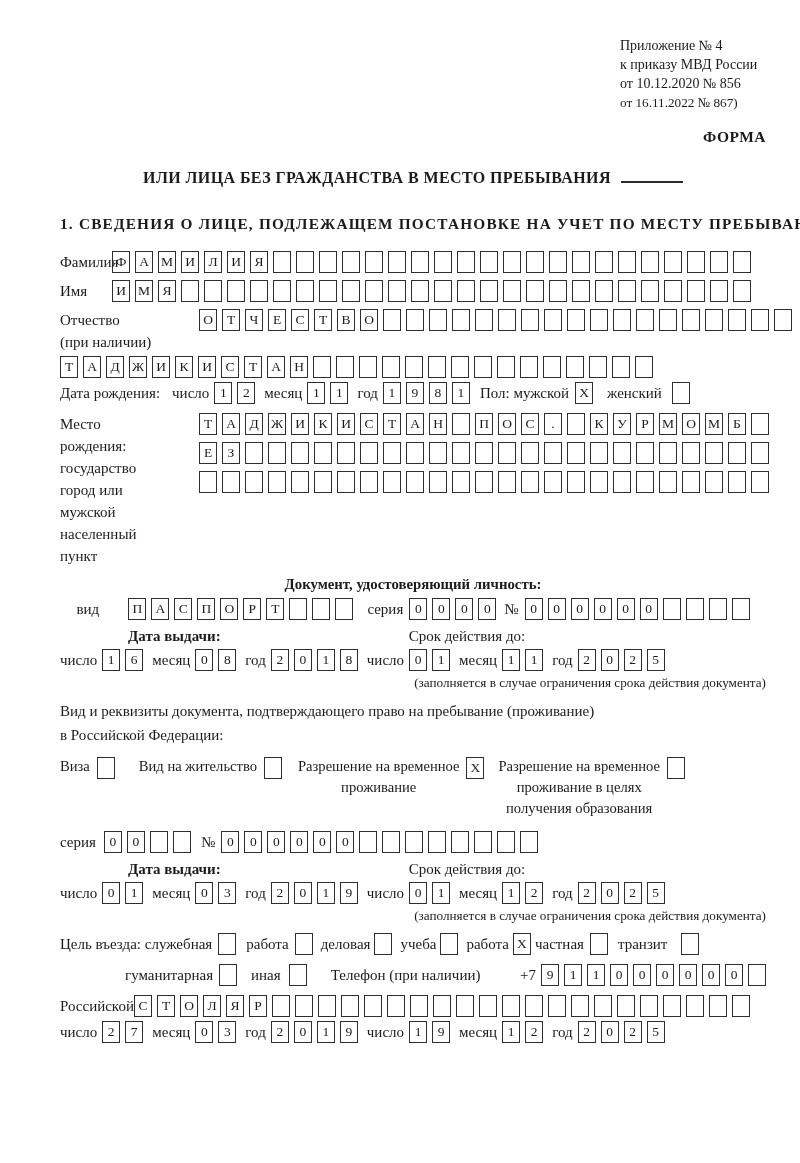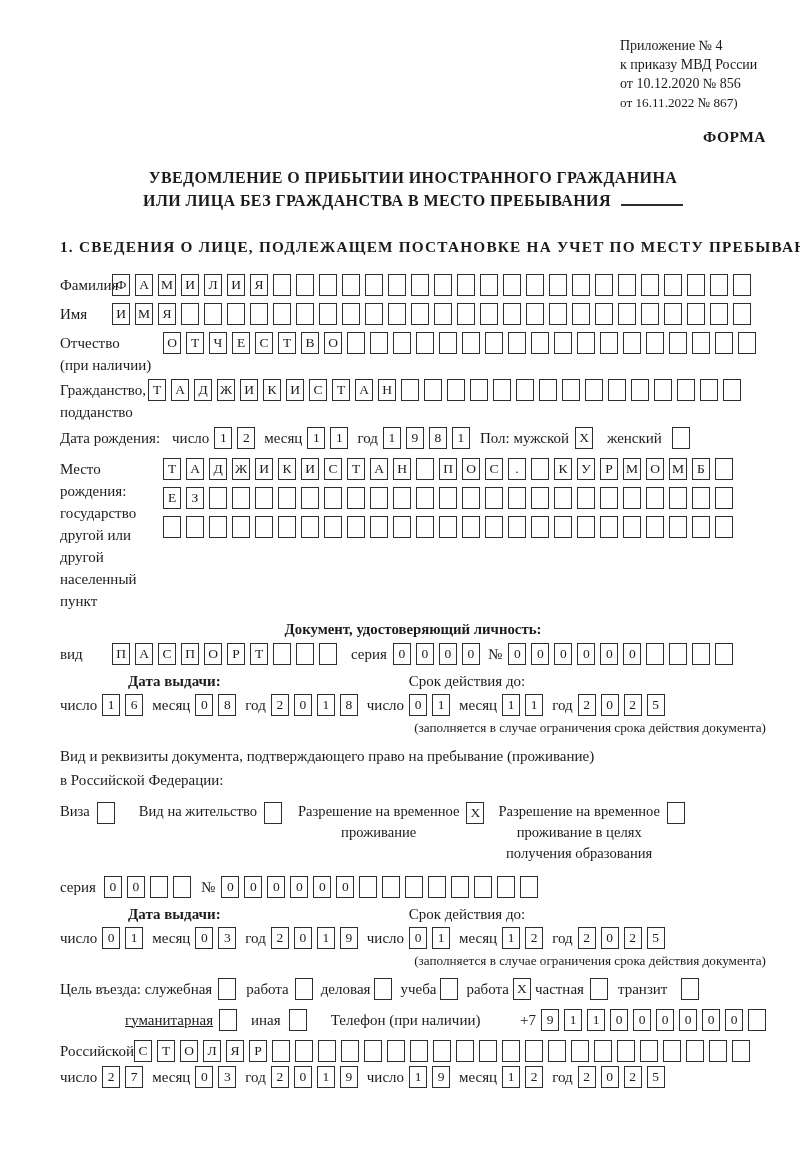--- a/index.html
+++ b/index.html
@@ -18,21 +18,21 @@
   .forma { text-align:right; font-weight:bold; font-size:15.5px; margin-top:16px; letter-spacing:.5px; }
 
   
   .title { text-align:center; font-weight:bold; font-size:16px; line-height:23px; margin-top:20px; letter-spacing:.4px; }
   .blank-line { display:inline-block; width:62px; border-bottom:2.2px solid #2b2b2b; height:14px; margin-left:10px; }
 
   .sec-heading { font-weight:bold; font-size:15.3px; margin-top:26px; letter-spacing:1.2px; white-space:nowrap; }
 
   
   .row { display:flex; align-items:center; margin-top:7px; }
-  .row-top { display:flex; align-items:flex-start; margin-top:7px; }
+  .row-top { display:flex; align-items:flex-start; margin-top:7px;gap:36px; }
   .lbl { font-size:15px; flex:none; }
   .lbl-stack { flex:none; font-size:15px; line-height:22px; }
 
   
   .cells { display:inline-flex; gap:5px; flex:none; }
   .cell {
     width:18px; height:22px; flex:none;
     border:1.6px solid #2e2e2e;
     display:inline-flex; align-items:center; justify-content:center;
     font-size:13.5px; font-family:"Liberation Serif","DejaVu Serif",serif;
@@ -61,38 +61,37 @@
   .opt { display:inline-flex; align-items:flex-start; }
   .opt .cells { margin-left:7px; margin-top:1px; }
   .opt-text { font-size:14.6px; line-height:21px; text-align:center; }
   .opts-row { display:flex; align-items:flex-start; margin-top:9px; }
 
   .gap4 { margin-left:4px; } .gap6 { margin-left:6px; } .gap8 { margin-left:8px; }
   .gap10{ margin-left:10px;} .gap12{ margin-left:12px;} .gap14{ margin-left:14px;}
   .gap16{ margin-left:16px;} .gap24{ margin-left:24px;}
   .push-right { margin-left:auto; }
 
-  .indent65 { margin-left:65px;text-decoration:underline; }
+  .indent65 { margin-left:65px; }
 </style>
 </head>
 <body>
 
 <div class="page">
 
   <div class="hdr">
     <div>Приложение № 4</div>
     <div>к приказу МВД России</div>
     <div>от 10.12.2020 № 856</div>
     <div class="sub">от 16.11.2022 № 867)</div>
   </div>
 
   <div class="forma">ФОРМА</div>
 
   <div class="title">
-    <div>УВЕДОМЛЕНИЕ О ПРИБЫТИИ ИНОСТРАННОГО ГРАЖДАНИНА</div>
     <div>
       <span>ИЛИ ЛИЦА БЕЗ ГРАЖДАНСТВА В МЕСТО ПРЕБЫВАНИЯ</span><span class="blank-line"></span>
     </div>
   </div>
 
   <div class="sec-heading">1. СВЕДЕНИЯ О ЛИЦЕ, ПОДЛЕЖАЩЕМ ПОСТАНОВКЕ НА УЧЕТ ПО МЕСТУ ПРЕБЫВАНИЯ</div>
 
   <div class="row" style="margin-top:18px;">
     <span class="lbl w52">Фамилия</span>
     <span class="cells">
@@ -190,24 +189,20 @@
         <span class="cell"></span>
         <span class="cell"></span>
         <span class="cell"></span>
         <span class="cell"></span>
         <span class="cell"></span>
         <span class="cell"></span>
       </span>
   </div>
 
   <div class="row-top" style="margin-top:3px;">
-    <span class="lbl-stack w88">
-      <span style="display:block;">Гражданство,</span>
-      <span style="display:block;">подданство</span>
-    </span>
     <span class="cells">
         <span class="cell">Т</span>
         <span class="cell">А</span>
         <span class="cell">Д</span>
         <span class="cell">Ж</span>
         <span class="cell">И</span>
         <span class="cell">К</span>
         <span class="cell">И</span>
         <span class="cell">С</span>
         <span class="cell">Т</span>
@@ -263,21 +258,21 @@
     <span class="lbl gap14">женский</span>
     <span class="cells gap10">
         <span class="cell"></span>
       </span>
   </div>
 
   <div class="row-top" style="margin-top:9px;">
     <span class="lbl-stack w103">
       <span style="display:block;">Место рождения:</span>
       <span style="display:block;">государство</span>
-      <span style="display:block;">другой или другой</span>
+      <span style="display:block;">город или мужской</span>
       <span style="display:block;">населенный пункт</span>
     </span>
     <span class="cellrows">
       <span class="cells">
           <span class="cell">Т</span>
           <span class="cell">А</span>
           <span class="cell">Д</span>
           <span class="cell">Ж</span>
           <span class="cell">И</span>
           <span class="cell">К</span>
@@ -353,21 +348,21 @@
           <span class="cell"></span>
           <span class="cell"></span>
           <span class="cell"></span>
           <span class="cell"></span>
         </span>
     </span>
   </div>
 
   <div class="center-bold">Документ, удостоверяющий личность:</div>
 
-  <div class="row" style="margin-top:5px;">
+  <div class="row" style="margin-top:5px;justify-content:center;">
     <span class="lbl w52">вид</span>
     <span class="cells">
         <span class="cell">П</span>
         <span class="cell">А</span>
         <span class="cell">С</span>
         <span class="cell">П</span>
         <span class="cell">О</span>
         <span class="cell">Р</span>
         <span class="cell">Т</span>
         <span class="cell"></span>

